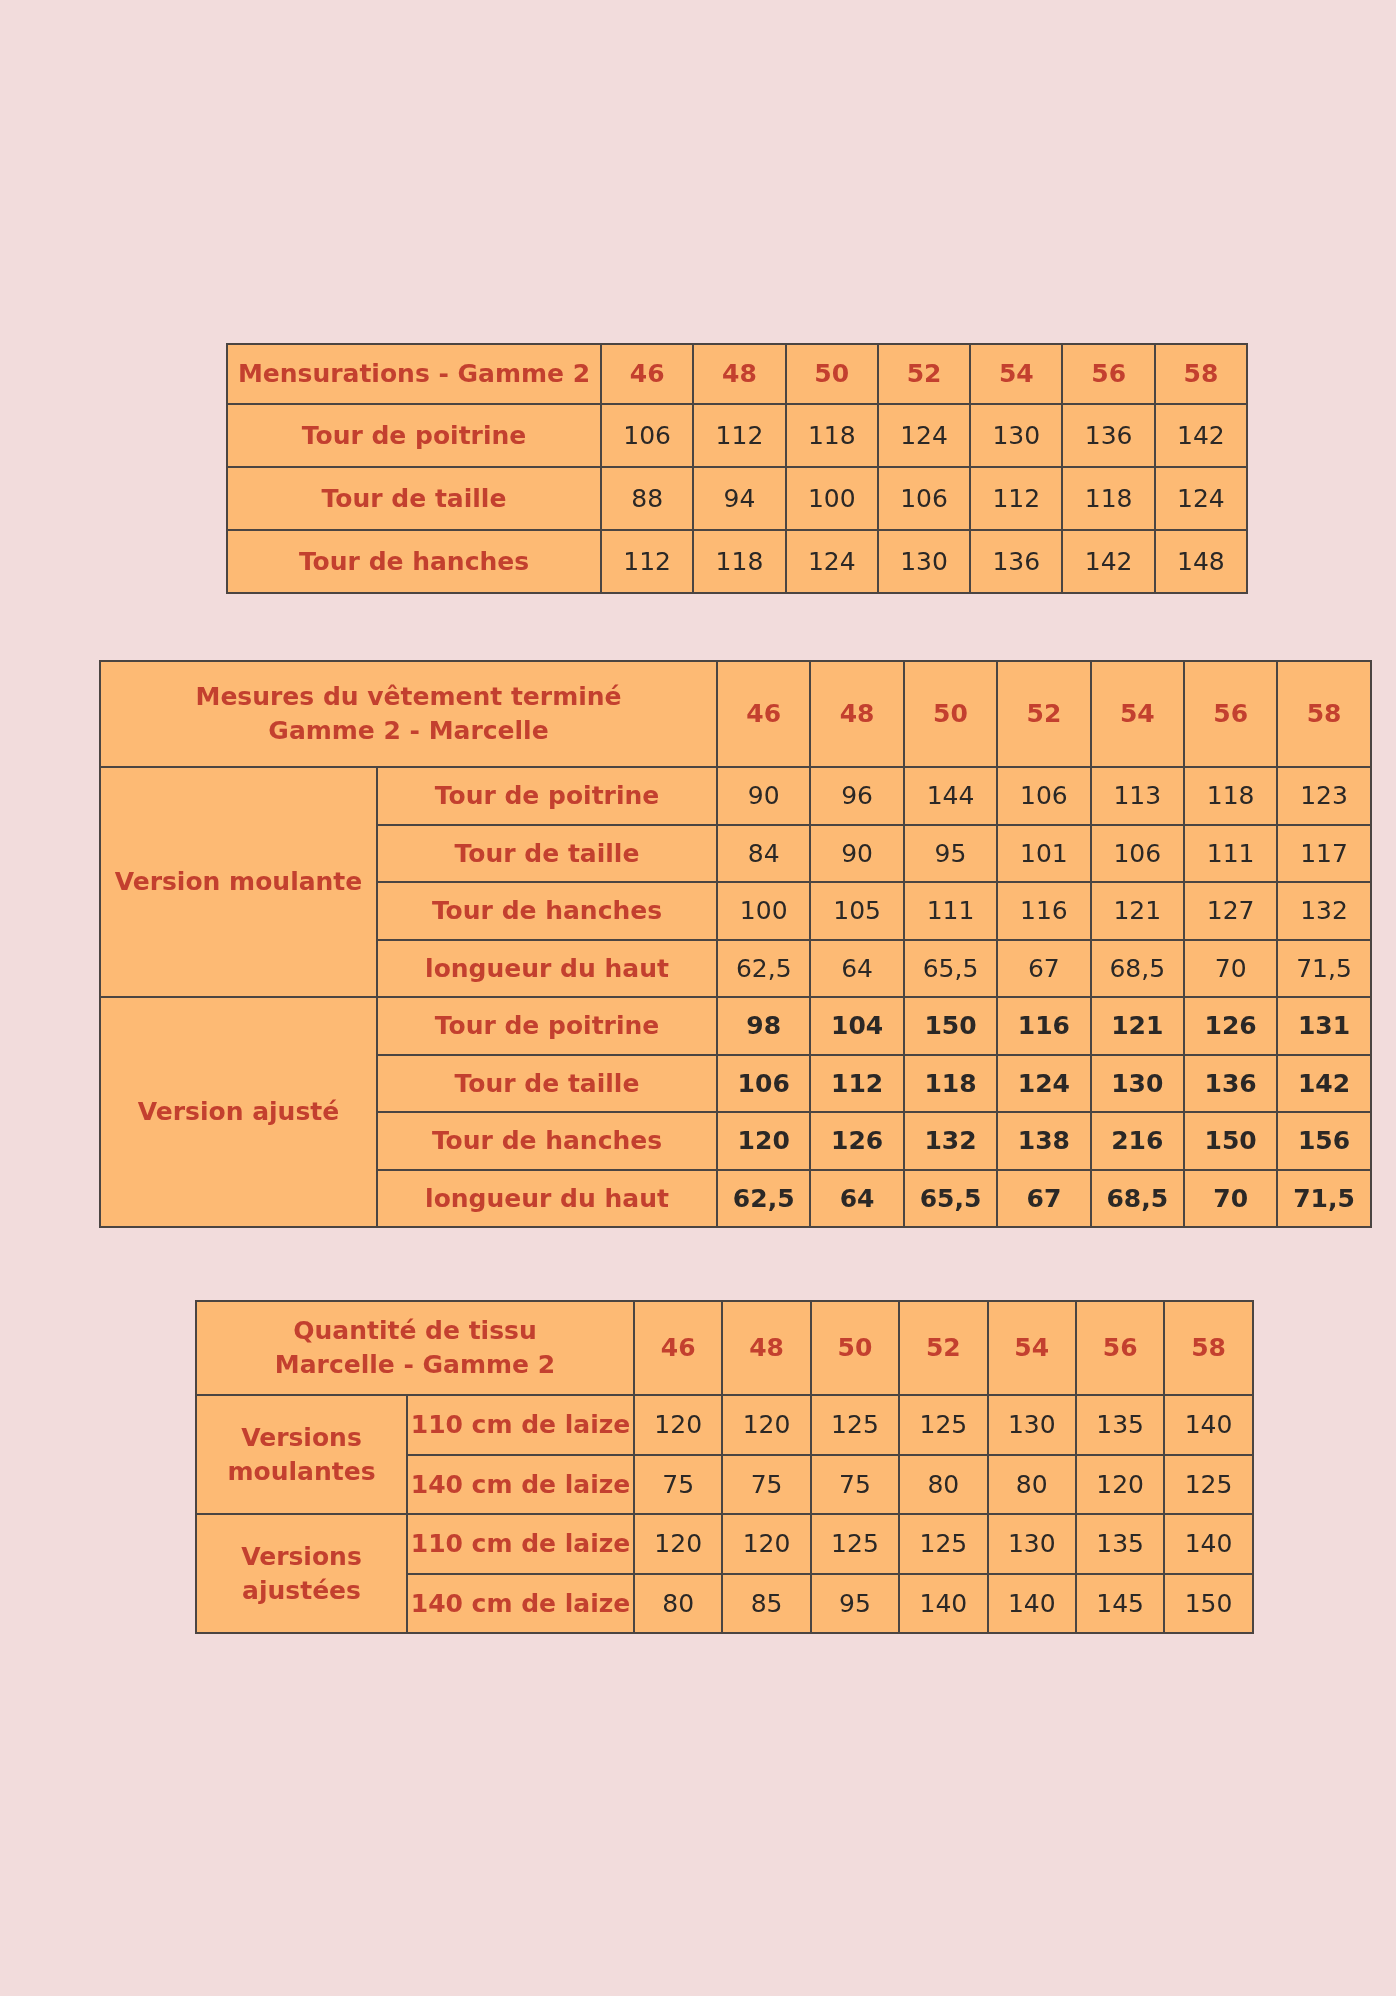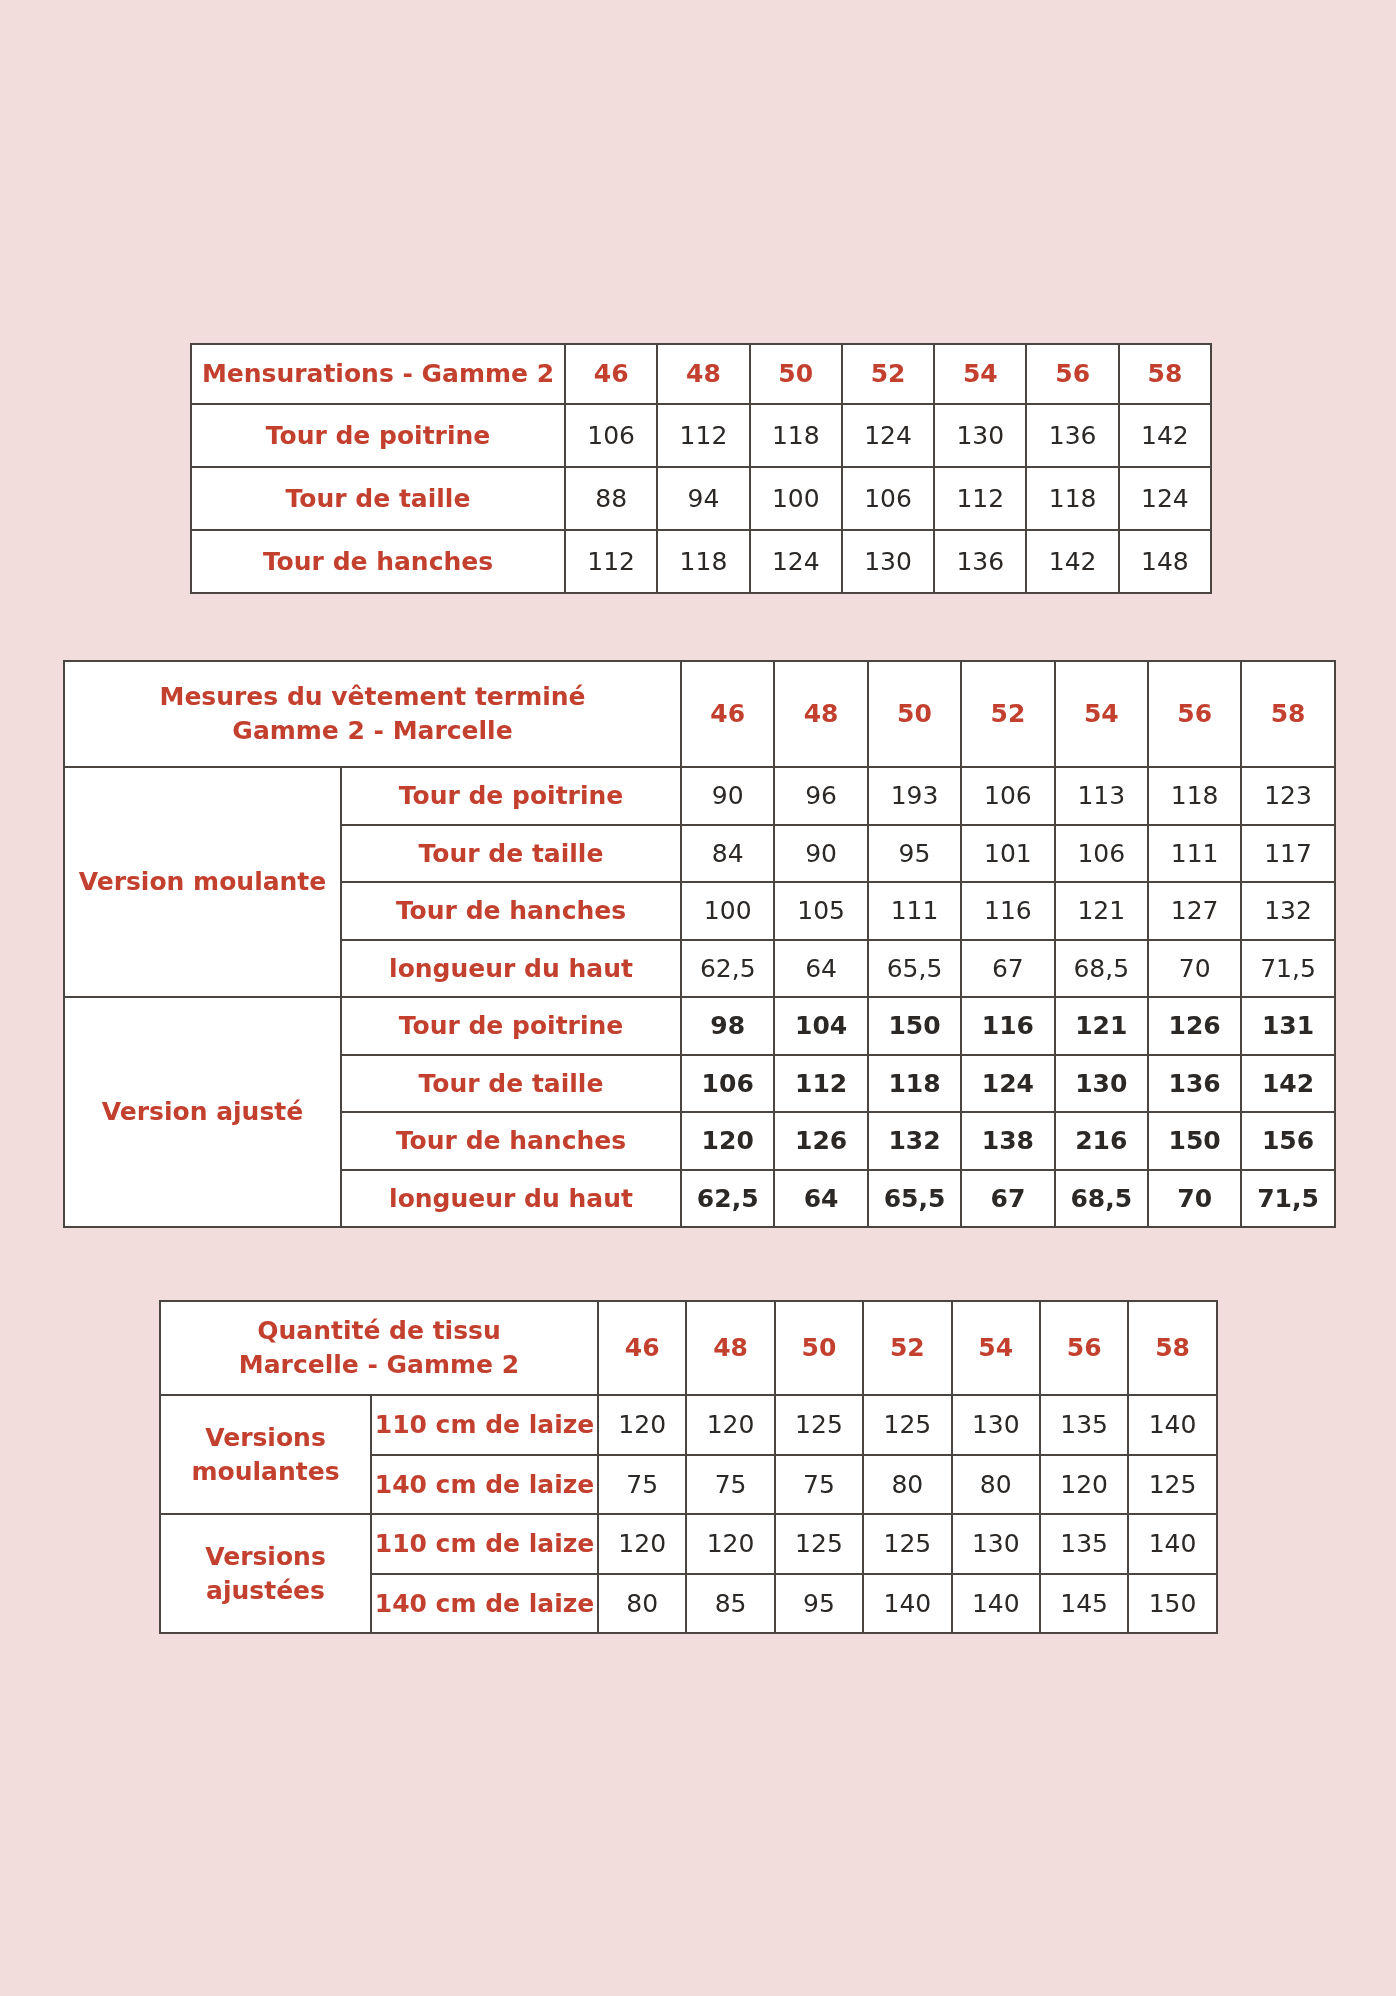--- a/index.html
+++ b/index.html
@@ -11,21 +11,22 @@
     height: 1996px;
     position: relative;
     background: #f2dcdc;
     font-family: "DejaVu Sans", "Liberation Sans", sans-serif;
     color: #2b2826;
   }
   table.tbl {
     position: absolute;
     border-collapse: collapse;
     table-layout: fixed;
-    background: #ffffff;
+    background: #fdba74;
+    margin-left: 36px;
   }
   table.tbl td {
     border: 2px solid #4b4542;
     text-align: center;
     vertical-align: middle;
     padding: 0;
     font-size: 25px;
     line-height: 1.25;
     overflow: hidden;
   }
@@ -134,21 +135,21 @@
     <td class="red">52</td>
     <td class="red">54</td>
     <td class="red">56</td>
     <td class="red">58</td>
   </tr>
   <tr class="row">
     <td rowspan="4" class="red">Version moulante</td>
     <td class="red">Tour de poitrine</td>
     <td>90</td>
     <td>96</td>
-    <td>193</td>
+    <td>144</td>
     <td>106</td>
     <td>113</td>
     <td>118</td>
     <td>123</td>
   </tr>
   <tr class="row">
     <td class="red">Tour de taille</td>
     <td>84</td>
     <td>90</td>
     <td>95</td>

